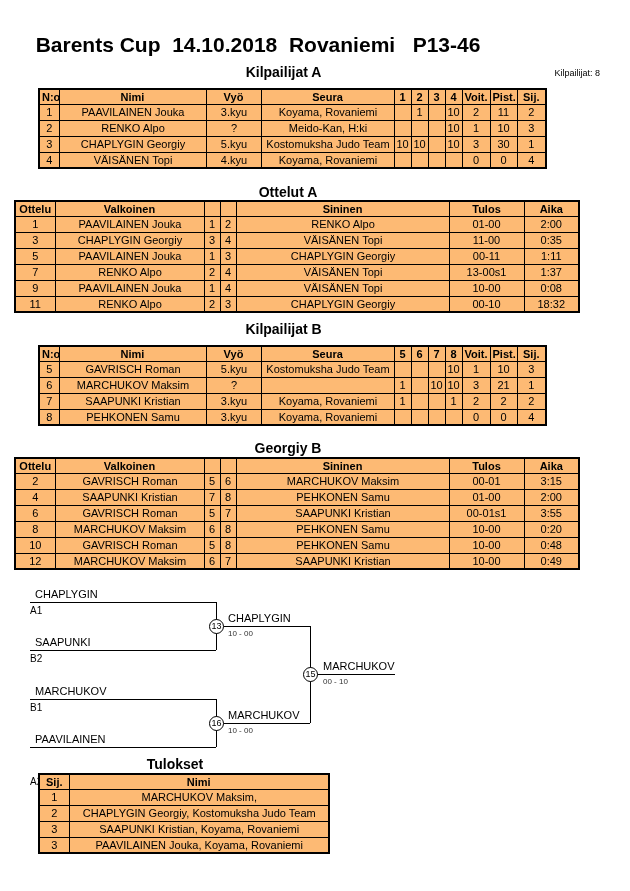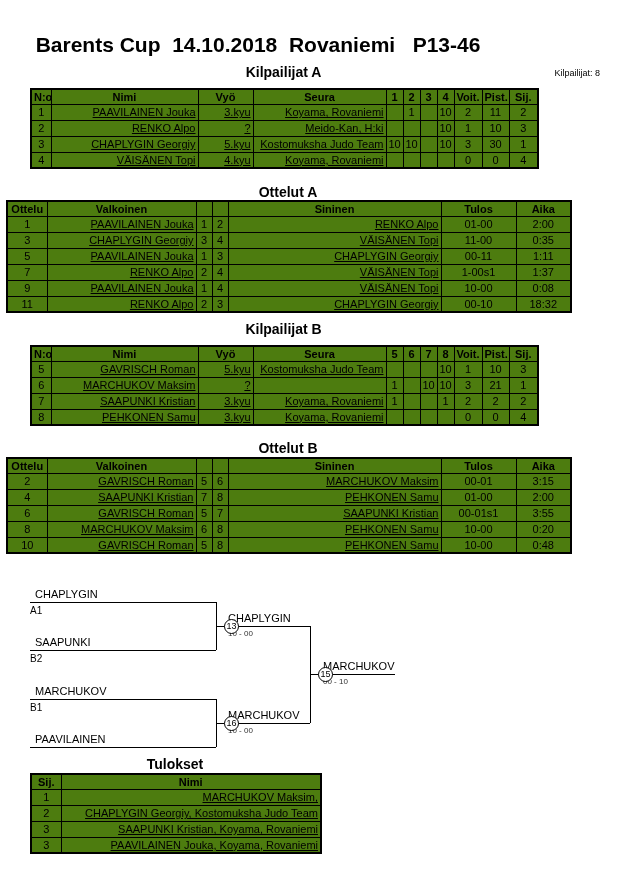--- a/index.html
+++ b/index.html
@@ -5,38 +5,38 @@
   * { margin:0; padding:0; box-sizing:border-box; }
   html,body { background:#fff; }
   body {
     position:relative; width:630px; height:891px;
     font-family:"Liberation Sans", sans-serif; color:#000; overflow:hidden;
   }
   .abs { position:absolute; }
   .page-title { top:33px; left:0; width:516px; text-align:center; font-size:21px; font-weight:bold; white-space:pre; }
   .sec-title { font-size:14px; font-weight:bold; text-align:center; }
   .kilp-count { top:68px; right:30px; font-size:9px; }
-  table { border-collapse:collapse; table-layout:fixed; background:#4d7c0f; }
+  table { border-collapse:collapse; table-layout:fixed; background:#fdba74;margin-left:8px; }
   .grid-table { border:2px solid #000; }
   .grid-table th, .grid-table td {
     border:1px solid #000; height:16px; font-size:11px;
     padding:0 2px; white-space:nowrap; overflow:hidden; vertical-align:middle;
   }
   .grid-table th { font-weight:bold; text-align:center; height:15px; }
   td.c { text-align:center; padding:0 1px; }
-  td.l { text-align:right; padding-left:3px;text-decoration:underline; }
+  td.l { text-align:center; padding-left:3px; }
   
   .hline { border-top:1px solid #000; height:0; }
   .vline { border-left:1px solid #000; width:0; }
   .bk-name { font-size:11px; white-space:nowrap; }
   .bk-seed { font-size:10px; }
   .bk-score { font-size:8px; color:#333; white-space:nowrap; }
   .bk-circle {
     width:15px; height:15px; border:1px solid #000; border-radius:50%;
-    background:#fff; font-size:9px; line-height:13px; text-align:center; z-index:2;margin-left:15px;
+    background:#fff; font-size:9px; line-height:13px; text-align:center; z-index:2;
   }
 </style>
 </head>
 <body>
 
 <div class="abs page-title">Barents Cup  14.10.2018  Rovaniemi   P13-46</div>
 <div class="abs kilp-count">Kilpailijat: 8</div>
 
 <div class="abs sec-title" style="left:30px; top:64px; width:507px">Kilpailijat A</div>
 <table class="abs grid-table" style="left:30px; top:88px; width:507px">
@@ -173,21 +173,21 @@
         <td class="l">CHAPLYGIN Georgiy</td>
         <td class="c">00-11</td>
         <td class="c">1:11</td>
       </tr>
       <tr>
         <td class="c">7</td>
         <td class="l">RENKO Alpo</td>
         <td class="c">2</td>
         <td class="c">4</td>
         <td class="l">VÄISÄNEN Topi</td>
-        <td class="c">1-00s1</td>
+        <td class="c">13-00s1</td>
         <td class="c">1:37</td>
       </tr>
       <tr>
         <td class="c">9</td>
         <td class="l">PAAVILAINEN Jouka</td>
         <td class="c">1</td>
         <td class="c">4</td>
         <td class="l">VÄISÄNEN Topi</td>
         <td class="c">10-00</td>
         <td class="c">0:08</td>
@@ -283,21 +283,21 @@
         <td class="c"></td>
         <td class="c"></td>
         <td class="c"></td>
         <td class="c">0</td>
         <td class="c">0</td>
         <td class="c">4</td>
       </tr>
     </tbody>
 </table>
 
-<div class="abs sec-title" style="left:6px; top:440px; width:564px">Ottelut B</div>
+<div class="abs sec-title" style="left:6px; top:440px; width:564px">Georgiy B</div>
 <table class="abs grid-table" style="left:6px; top:457px; width:564px">
   <colgroup>
     <col style="width:40px">
       <col style="width:149px">
       <col style="width:16px">
       <col style="width:16px">
     <col style="width:213px">
       <col style="width:75px">
       <col style="width:55px">
   </colgroup>
@@ -351,20 +351,29 @@
       </tr>
       <tr>
         <td class="c">10</td>
         <td class="l">GAVRISCH Roman</td>
         <td class="c">5</td>
         <td class="c">8</td>
         <td class="l">PEHKONEN Samu</td>
         <td class="c">10-00</td>
         <td class="c">0:48</td>
       </tr>
+      <tr>
+        <td class="c">12</td>
+        <td class="l">MARCHUKOV Maksim</td>
+        <td class="c">6</td>
+        <td class="c">7</td>
+        <td class="l">SAAPUNKI Kristian</td>
+        <td class="c">10-00</td>
+        <td class="c">0:49</td>
+      </tr>
     </tbody>
 </table>
 
 <div>
 
   <span class="abs bk-name" style="left:35px; top:588px">CHAPLYGIN</span>
   <div class="abs hline" style="left:30px; top:602px; width:186px"></div>
   <span class="abs bk-seed" style="left:30px; top:605px">A1</span>
   <span class="abs bk-name" style="left:35px; top:636px">SAAPUNKI</span>
   <div class="abs hline" style="left:30px; top:650px; width:186px"></div>

